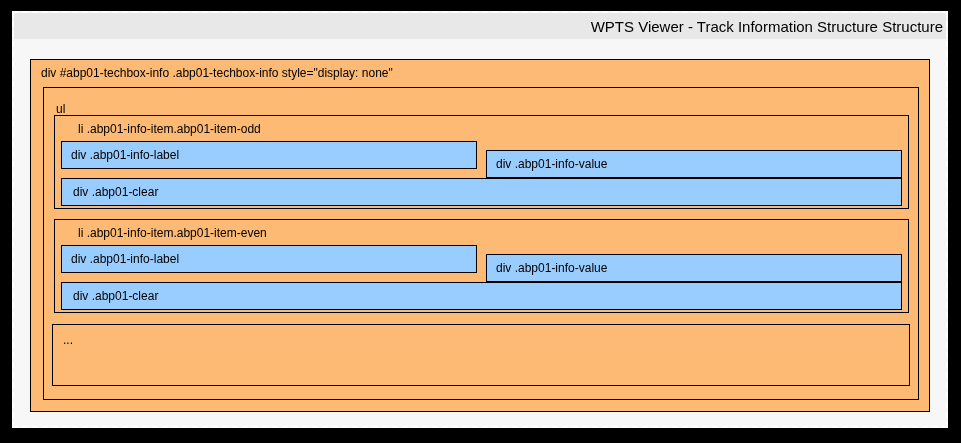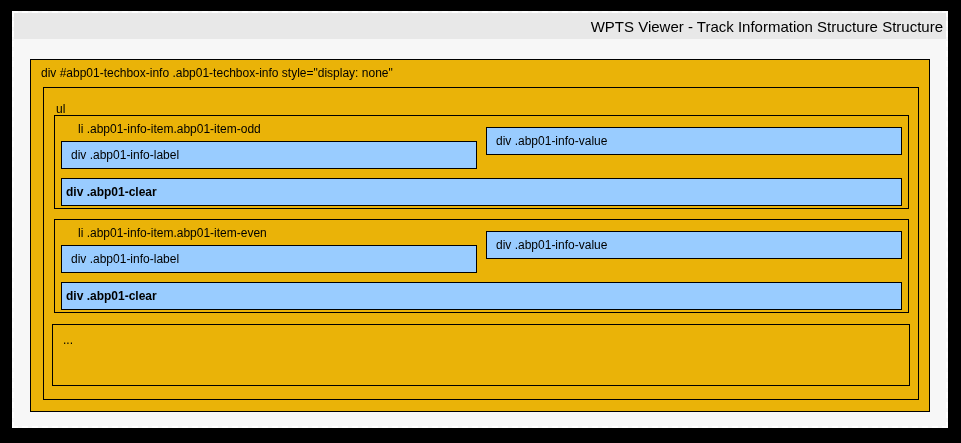--- a/index.html
+++ b/index.html
@@ -35,21 +35,21 @@
     align-items: center;
     justify-content: flex-end;
     padding-right: 3px;
     font-size: 15px;
     white-space: nowrap;
   }
   .box {
     position: absolute;
     box-sizing: border-box;
     border: 1px solid #000000;
-    background: #eab308;
+    background: #fdba74;
   }
   .box-label {
     position: absolute;
     font-size: 12px;
     white-space: nowrap;
   }
   .root-box { left: 16px; top: 46px; right: 16px; bottom: 14px; }
   .root-label { left: 10px; top: 6px; }
   .ul-box { left: 12px; right: 10px; top: 27px; bottom: 11px; }
   .ul-label { left: 12px; top: 6px; margin-top: 8px; }
@@ -64,22 +64,22 @@
     background: #99ccff;
     border: 1px solid #000000;
     display: flex;
     align-items: center;
     padding-left: 9px;
     font-size: 12px;
     white-space: nowrap;
     overflow: hidden;
   }
   .node-label-box { left: 6px; width: 416px; top: 25px; }
-  .node-value-box { left: 431px; right: 6px; top: 11px; }
-  .node-clear-box { left: 6px; right: 6px; top: 62px; padding-left: 4px; font-weight: bold; }
+  .node-value-box { left: 431px; right: 6px; top: 34px; }
+  .node-clear-box { left: 6px; right: 6px; top: 62px; padding-left: 11px; }
   .ellipsis-box { left: 8px; right: 8px; top: 236px; height: 62px; }
   .ellipsis-label { left: 10px; top: 8px; }
 </style>
 </head>
 <body>
 
 <div class="canvas">
   <div class="page">
 
     <div class="titlebar">

